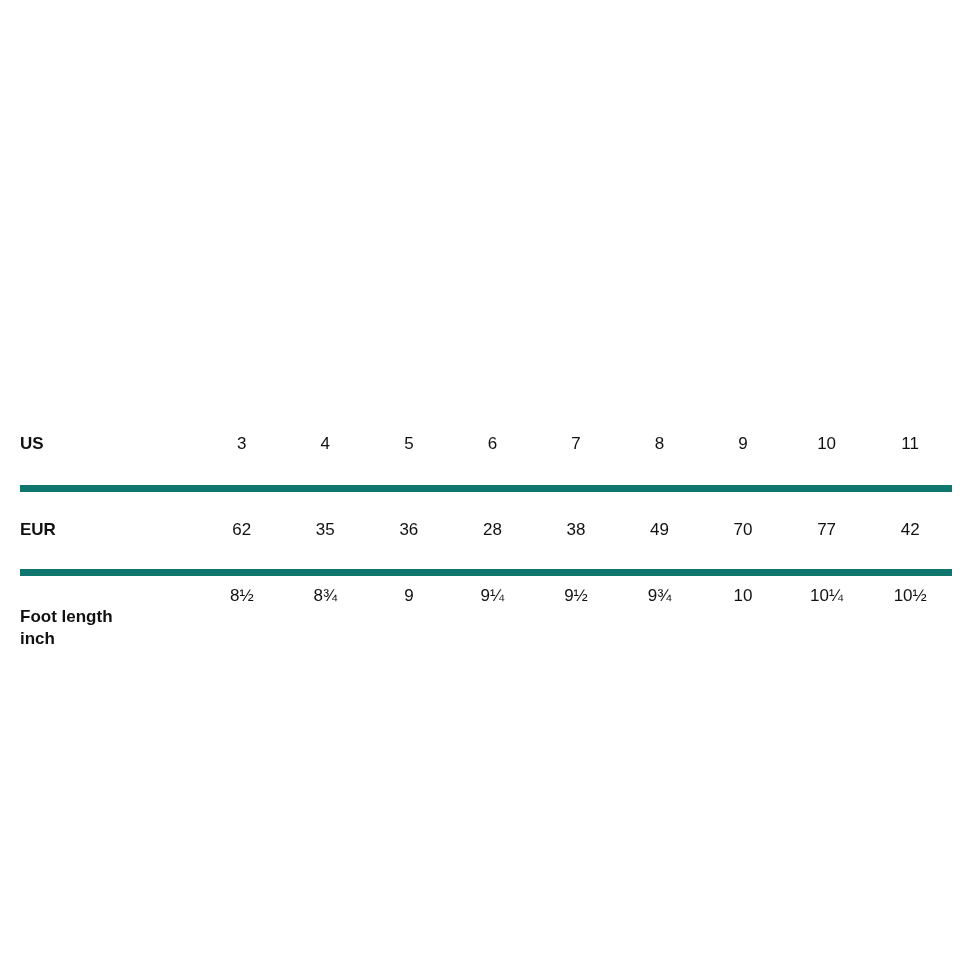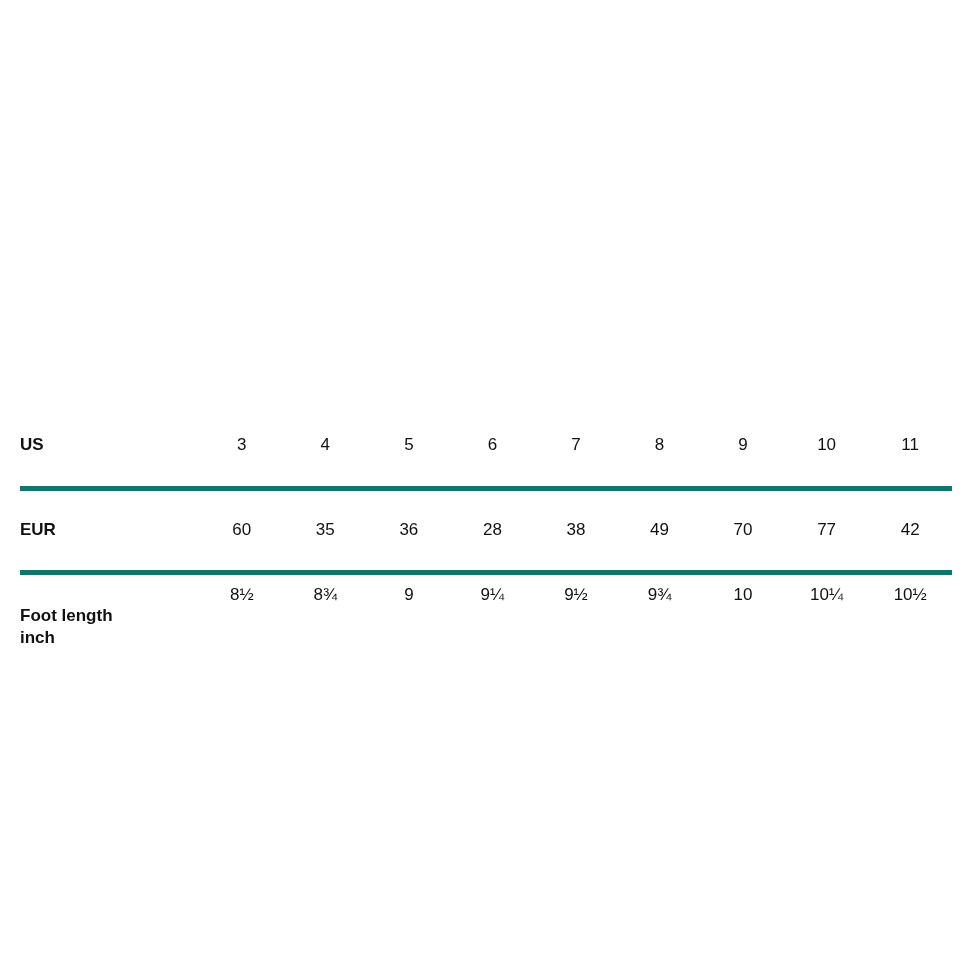--- a/index.html
+++ b/index.html
@@ -35,21 +35,21 @@
     top: 404px;
     left: 20px;
     width: 932px;
   }
   table.size-table {
     width: 932px;
     border-collapse: collapse;
     table-layout: fixed;
   }
   table.size-table tr {
-    border-bottom: 5px solid #0f766e;
+    border-bottom: 7px solid #0f766e;
   }
   table.size-table tr.last-row {
     border-bottom: none;
   }
   table.size-table th.row-label {
     width: 180px;
     text-align: left;
     font-size: 17px;
     font-weight: bold;
     color: #111111;
@@ -112,21 +112,21 @@
             </td>
           <td>
               <span class="cell-inner">11</span>
             </td>
         </tr>
         <tr class="data-row">
           <th class="row-label">
             <span>EUR</span>
           </th>
           <td>
-              <span class="cell-inner">60</span>
+              <span class="cell-inner">62</span>
             </td>
           <td>
               <span class="cell-inner">35</span>
             </td>
           <td>
               <span class="cell-inner">36</span>
             </td>
           <td>
               <span class="cell-inner">28</span>
             </td>

